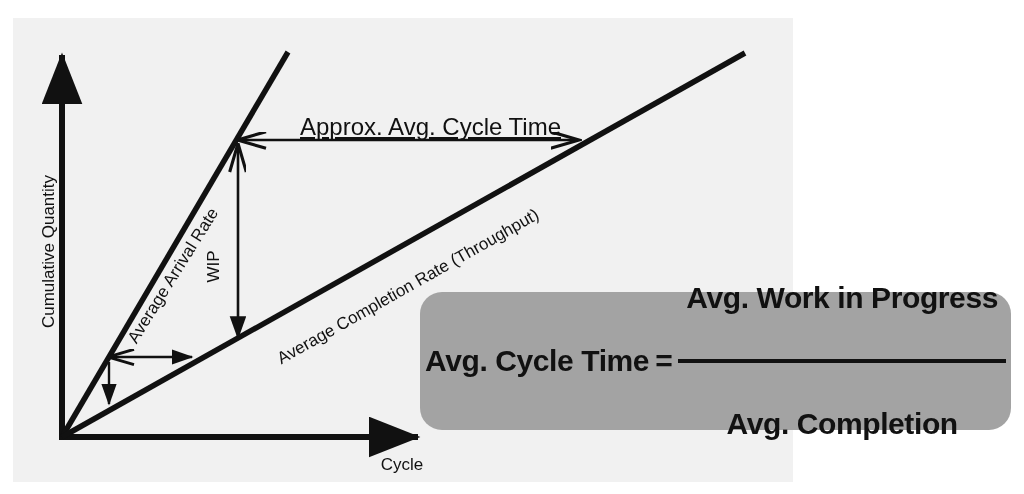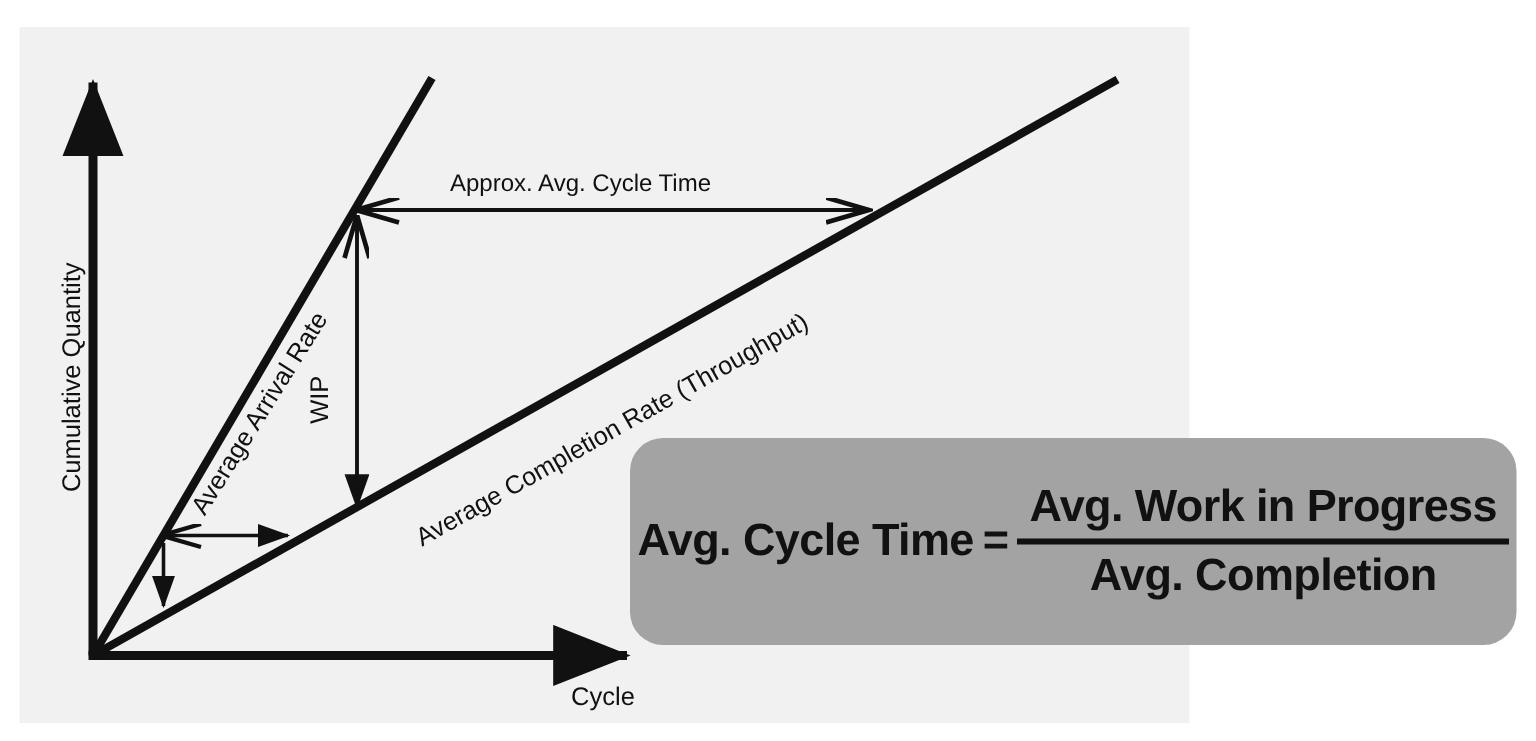--- a/index.html
+++ b/index.html
@@ -51,21 +51,22 @@
   #x-axis-title {
     left: 352px;
     top: 456px;
     width: 100px;
     text-align: center;
     font-size: 17px;
   }
   #cycle-time-label {
     left: 300px;
     top: 115px;
-    font-size: 16px;
+    font-size: 24px;
+    text-decoration: underline;
   }
   #wip-label {
     left: 173px;
     top: 258px;
     width: 80px;
     text-align: center;
     font-size: 17px;
     transform: rotate(-90deg);
   }
   #arrival-rate-label {
@@ -112,20 +113,21 @@
     font-weight: bold;
     font-size: 30px;
     letter-spacing: -0.4px;
     white-space: nowrap;
   }
   #formula-fraction {
     display: flex;
     flex-direction: column;
     align-items: center;
     justify-content: center;
+    gap: 40px;
   }
   .fraction-part {
     padding: 1px 8px;
     white-space: nowrap;
   }
   #fraction-bar {
     width: 100%;
     height: 4px;
     background: #111111;
     margin: 3px 0;

